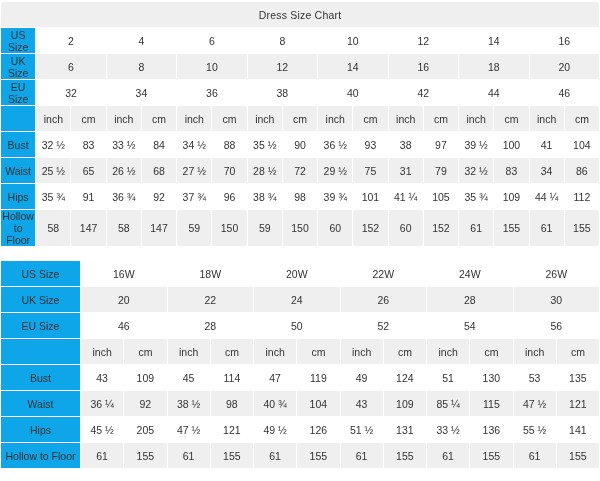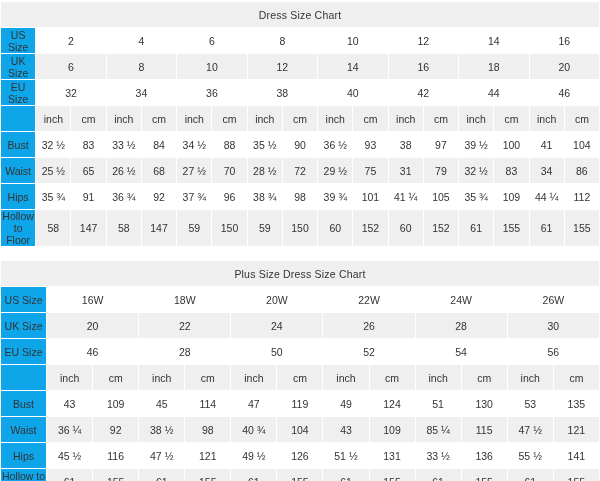--- a/index.html
+++ b/index.html
@@ -200,23 +200,20 @@
       </tbody>
     </table>
   </div>
 
   <div class="spacer"></div>
 
   <div class="chart-block">
     <table class="size-table">
       <tbody>
         <tr>
-          <td class="title-cell" colspan="13">Plus Size Dress Size Chart</td>
-        </tr>
-        <tr>
           <td class="rowlabel">US Size</td>
           <td class="alt-white" colspan="2">16W</td>
           <td class="alt-white" colspan="2">18W</td>
           <td class="alt-white" colspan="2">20W</td>
           <td class="alt-white" colspan="2">22W</td>
           <td class="alt-white" colspan="2">24W</td>
           <td class="alt-white" colspan="2">26W</td>
         </tr>
         <tr>
           <td class="rowlabel">UK Size</td>
@@ -277,21 +274,21 @@
           <td class="alt-grey">43</td>
           <td class="alt-grey">109</td>
           <td class="alt-grey">85 ¼</td>
           <td class="alt-grey">115</td>
           <td class="alt-grey">47 ½</td>
           <td class="alt-grey">121</td>
         </tr>
         <tr>
           <td class="rowlabel">Hips</td>
           <td class="alt-white">45 ½</td>
-          <td class="alt-white">116</td>
+          <td class="alt-white">205</td>
           <td class="alt-white">47 ½</td>
           <td class="alt-white">121</td>
           <td class="alt-white">49 ½</td>
           <td class="alt-white">126</td>
           <td class="alt-white">51 ½</td>
           <td class="alt-white">131</td>
           <td class="alt-white">33 ½</td>
           <td class="alt-white">136</td>
           <td class="alt-white">55 ½</td>
           <td class="alt-white">141</td>

